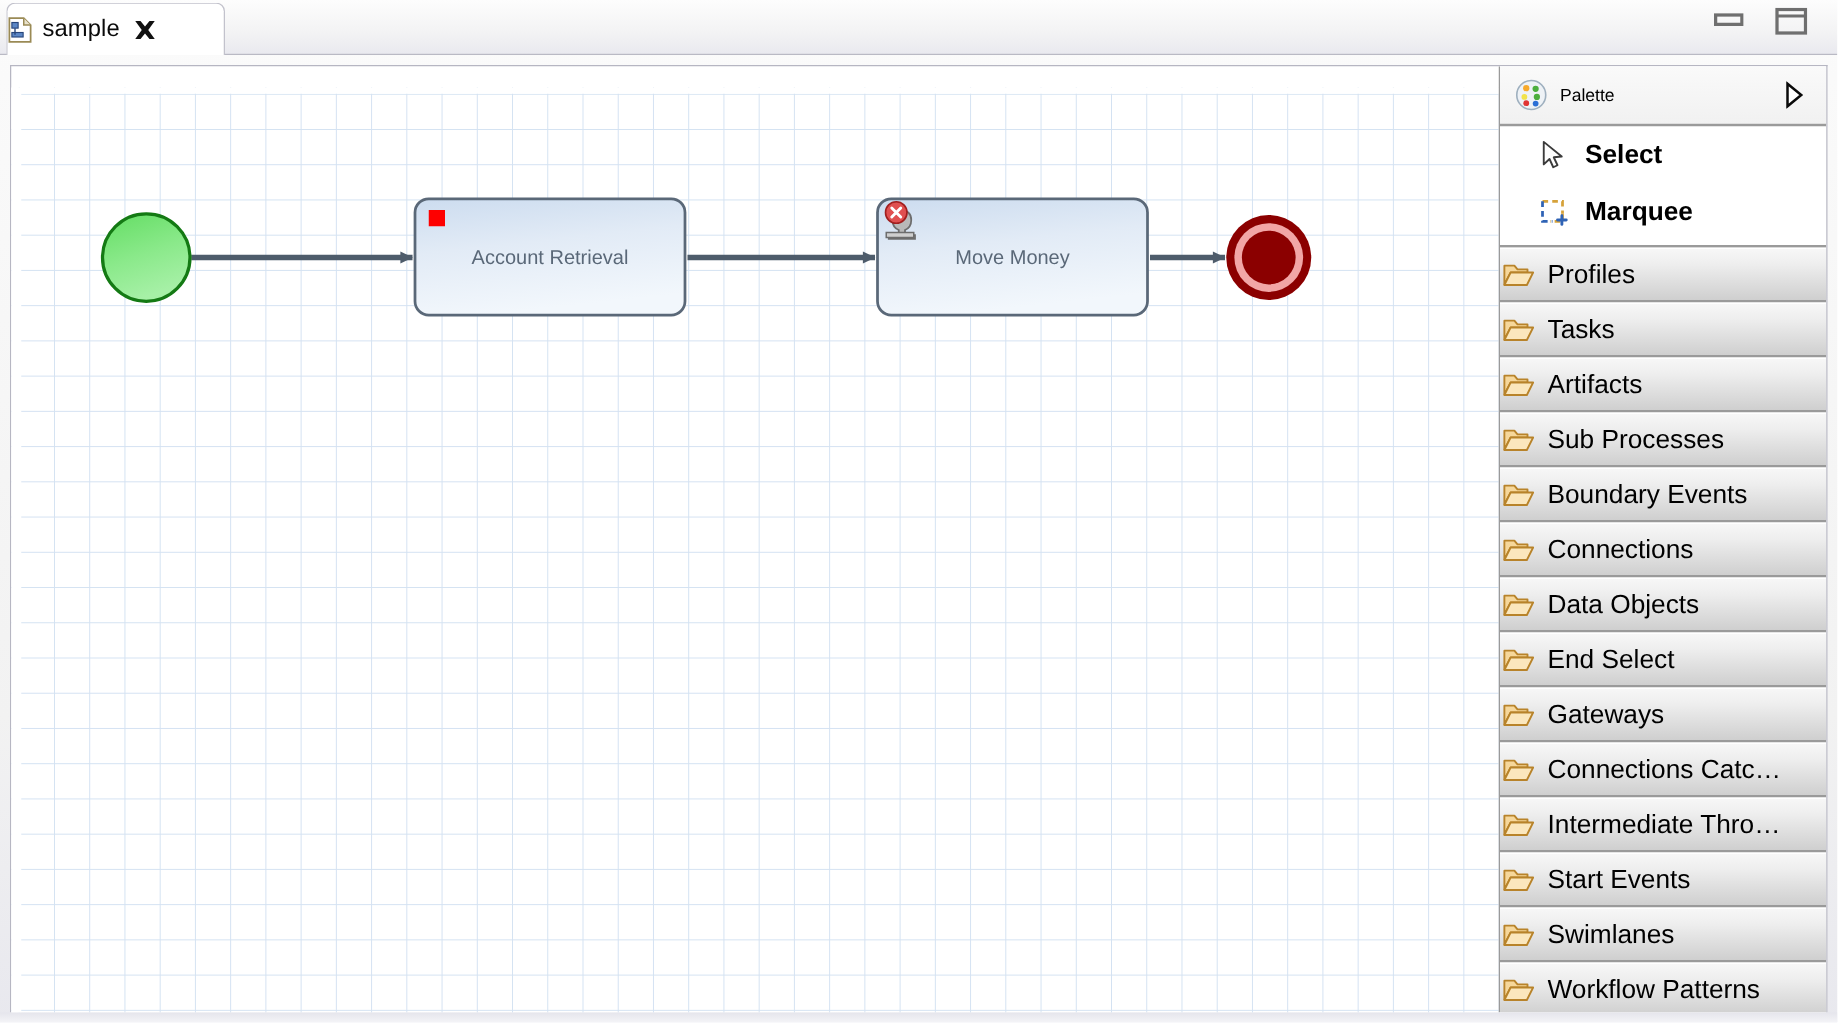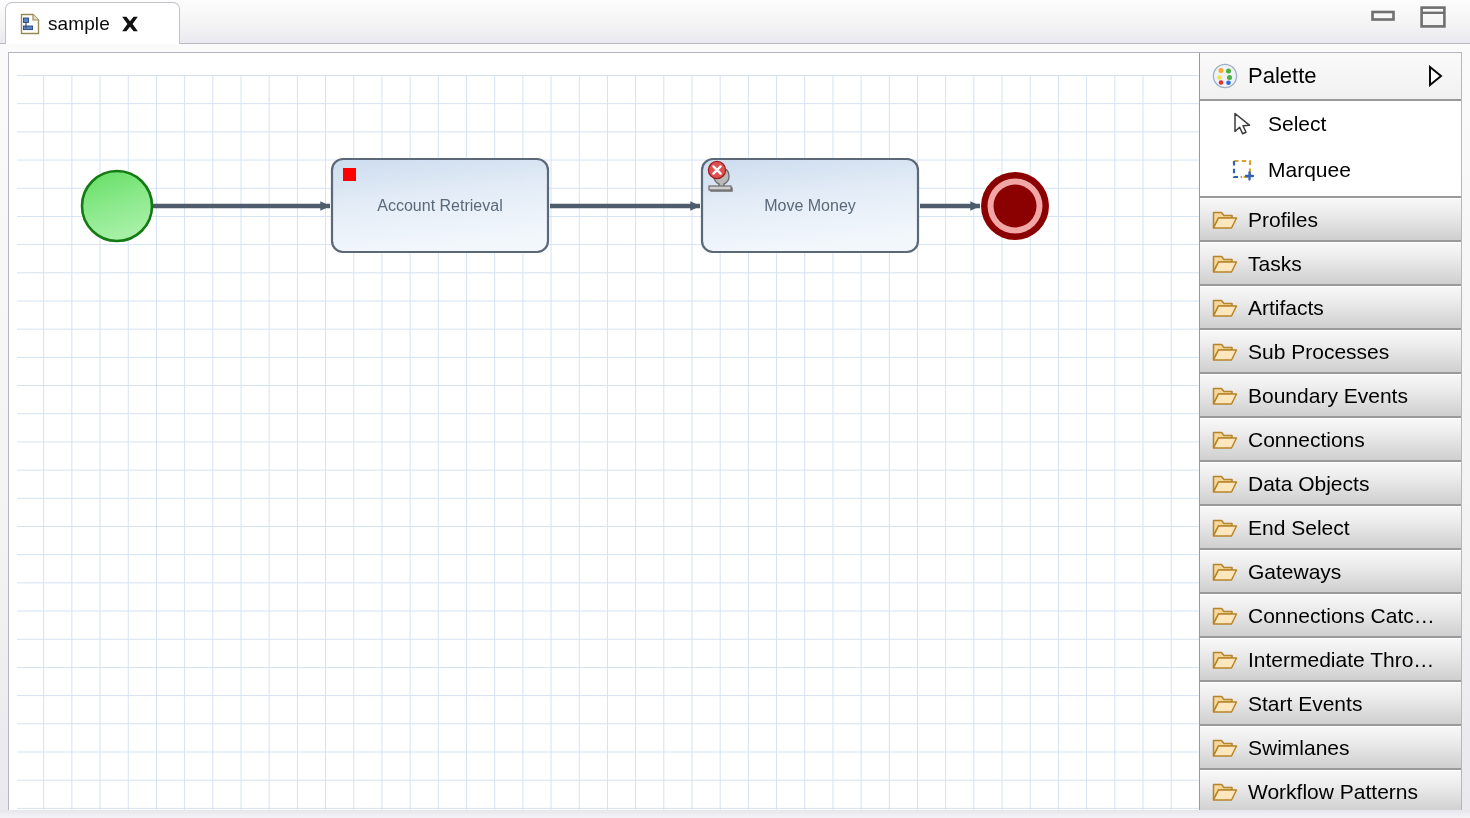--- a/index.html
+++ b/index.html
@@ -26,21 +26,20 @@
     border-bottom: 1px solid #b9b9c4;
   }
   #tab {
     position: absolute; left: 5px; top: 2px;
     width: 175px; height: 42px;
     background: #ffffff;
     border: 1px solid #c2c2cc;
     border-bottom: none;
     border-radius: 7px 7px 0 0;
     display: flex; align-items: center;
-    padding-left: 14px;
     gap: 8px;
   }
   #tab-doc-icon { width: 20px; height: 22px; flex: 0 0 auto; }
   #tab-label {
     font-size: 19px; color: #0a0a0a; letter-spacing: .1px;
     white-space: nowrap;
   }
   #tab-close { width: 20px; height: 20px; flex: 0 0 auto; margin-left: 2px; cursor: pointer; }
 
   
@@ -91,41 +90,41 @@
   }
   #palette-header {
     position: relative;
     height: 48px;
     background: linear-gradient(to bottom, #fafafa 0%, #f1f1f1 100%);
     border-bottom: 2px solid #9a9a9a;
     display: flex; align-items: center;
     padding-left: 12px; gap: 10px;
   }
   #palette-header-icon { width: 26px; height: 26px; flex: 0 0 auto; }
-  #palette-title { font-size: 22px; color: #000; text-align: center; }
+  #palette-title { font-size: 14px; color: #000; text-align: center; }
   #palette-collapse {
     position: absolute; right: 18px; top: 50%;
     transform: translateY(-50%);
     width: 16px; height: 22px; cursor: pointer;
   }
 
   .tool-row {
     height: 46px; display: flex; align-items: center;
     padding-left: 30px; gap: 12px;
     background: #ffffff; cursor: pointer;
   }
   .tool-row .tool-icon { width: 26px; height: 26px; flex: 0 0 auto; }
   .tool-row .tool-label { font-size: 21px; color: #000; }
-  #tools-block { border-bottom: 2px solid #9a9a9a; padding-bottom: 3px; }
+  #tools-block { border-bottom: 2px solid #9a9a9a; padding-bottom: 3px; font-weight: bold; }
 
   .drawer {
     position: relative;
     height: 44px;
     display: flex; align-items: center;
-    padding-left: 12px; gap: 10px;
+    padding-left: 2px; gap: 10px;
     background: linear-gradient(to bottom, #f7f7f7 0%, #eeeeee 30%, #cfcfcf 100%);
     border-top: 1px solid #ffffff;
     border-bottom: 2px solid #9a9a9a;
     cursor: pointer;
   }
   .drawer .folder-icon { width: 26px; height: 22px; flex: 0 0 auto; }
   .drawer .drawer-label {
     font-size: 21px; color: #000; white-space: nowrap;
     overflow: hidden;
   }

